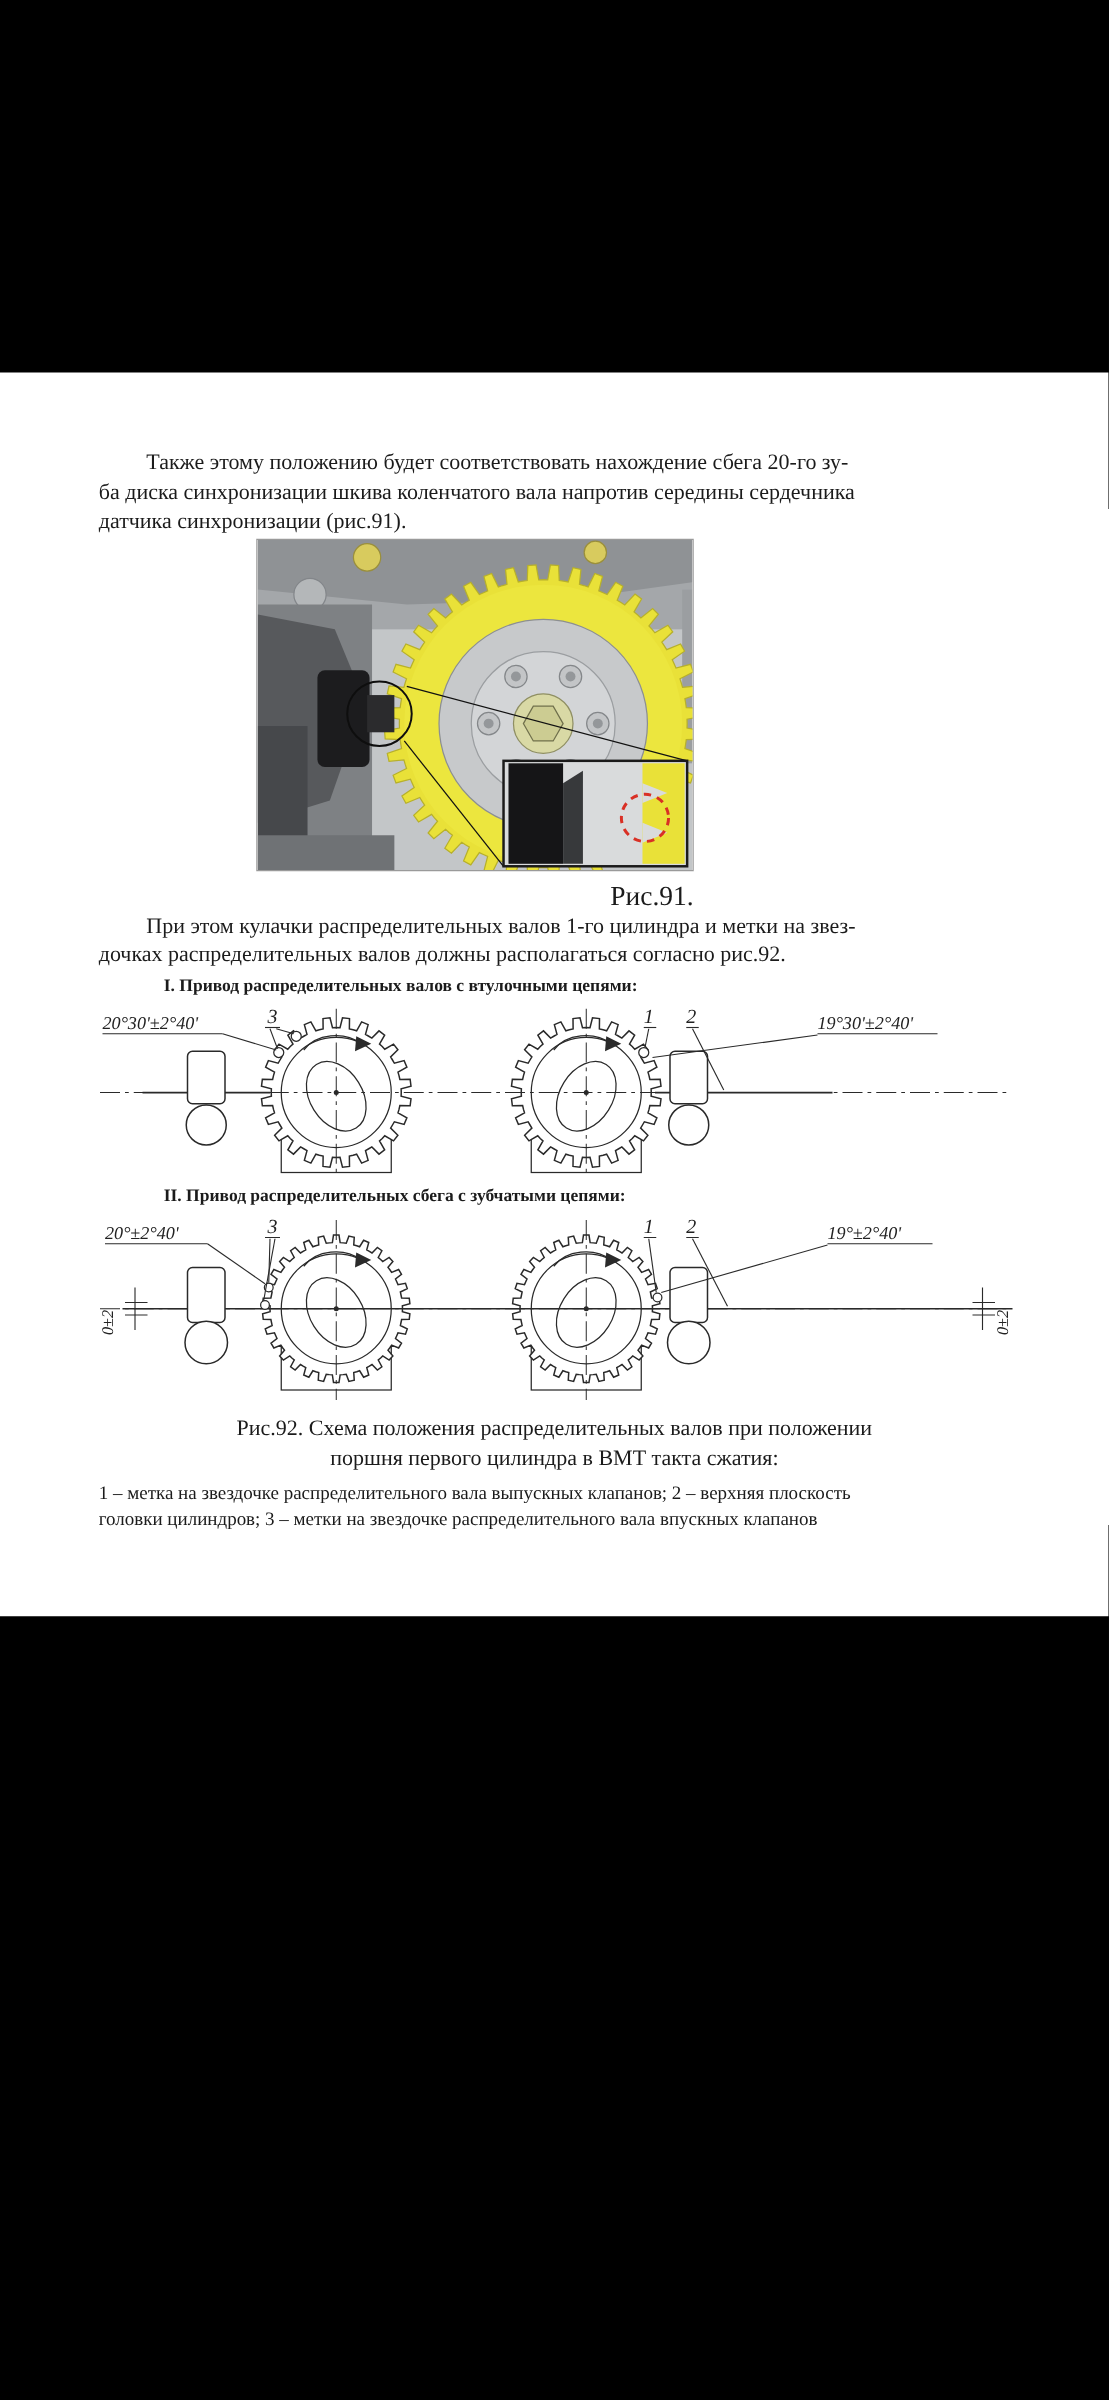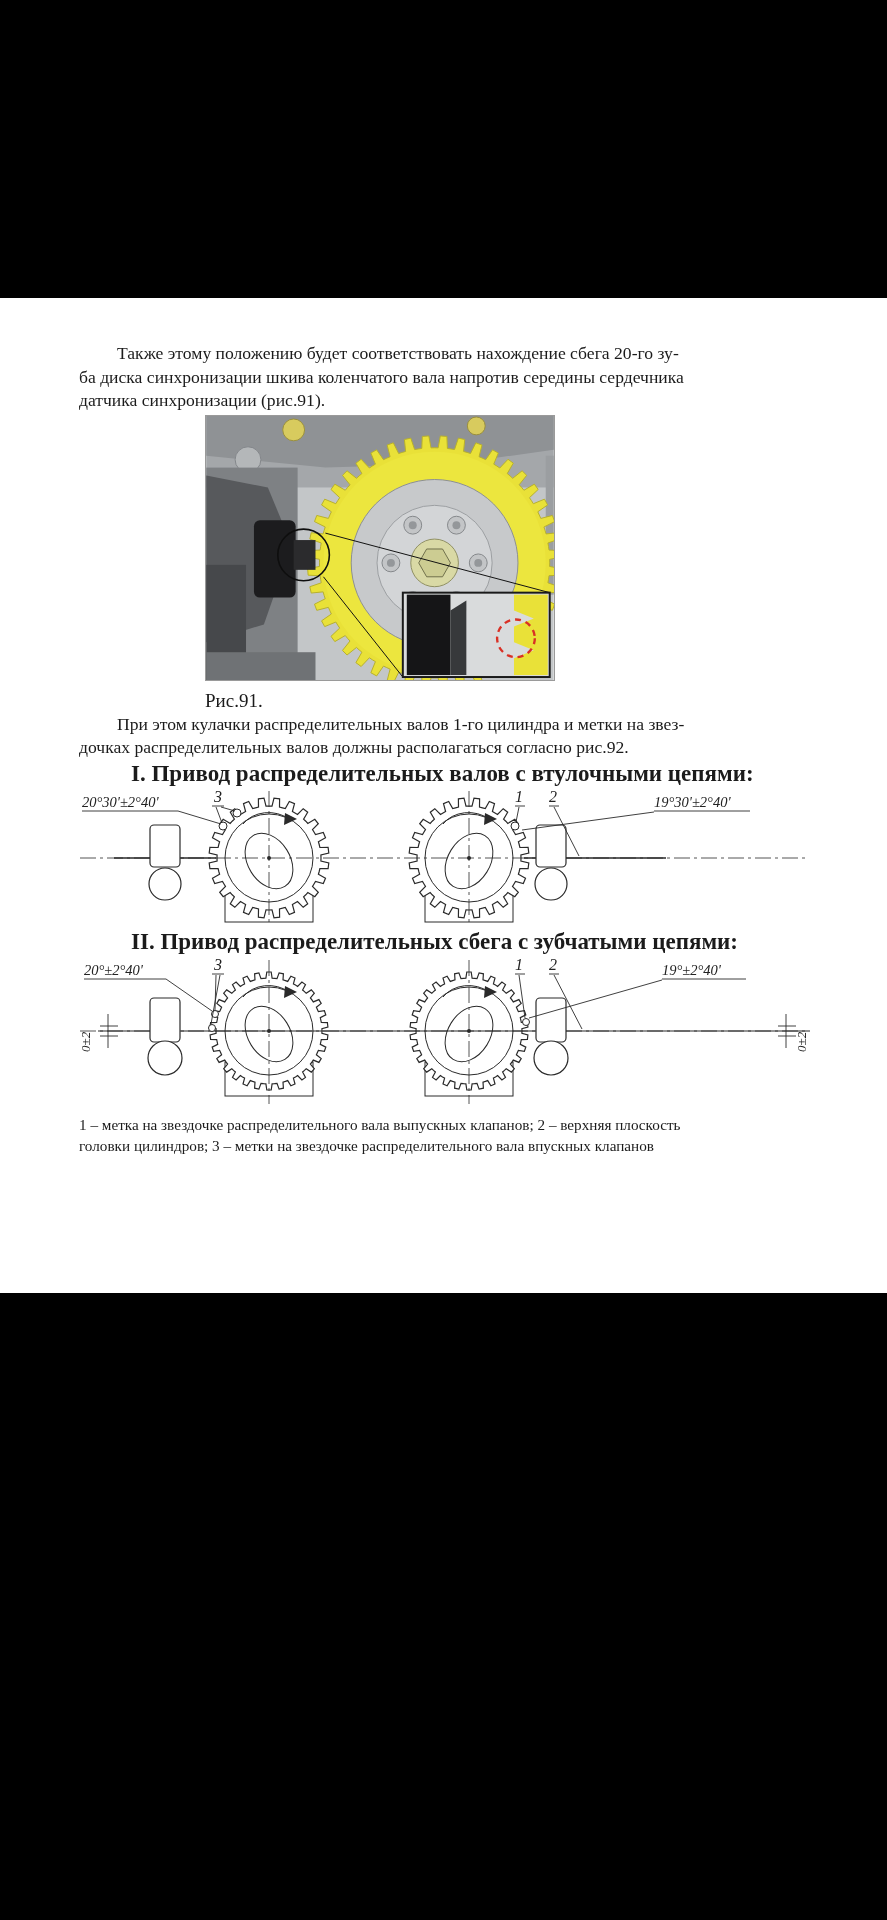--- a/index.html
+++ b/index.html
@@ -3,29 +3,29 @@
 <meta charset="utf-8">
 <style>
   *{margin:0;padding:0;box-sizing:border-box}
   html,body{background:#000}
   .screen{position:relative;width:887px;height:1920px;background:#000;margin:0 auto;overflow:hidden;
           font-family:"Liberation Serif",serif;color:#1b1b1b}
   .letterbox{position:absolute;left:0;width:887px;background:#000}
   .letterbox.top{top:0;height:298px}
   .letterbox.bottom{top:1293px;height:627px}
   .page{position:absolute;top:298px;left:0;width:887px;height:995px;background:#ffffff;
-        padding-top:44px;overflow:hidden}
+        padding-top:60px;overflow:hidden}
   .tx{margin:0 76px 0 79px;font-size:17.6px;line-height:23.5px;text-align:justify;white-space:pre-line}
   .indent{text-indent:38px}
   .bold{font-weight:bold}
   .uline{text-decoration:underline}
   .figwrap{width:350px;margin:2px 0 0 205px}
   .figwrap svg{display:block;border:1px solid #9a9a9a}
-  .cap91{width:350px;margin:8px 0 0 205px;text-align:left;font-size:19px;line-height:24px}
-  .heading{font-weight:bold;margin:2px 76px 0 79px;text-indent:52px;font-size:23px;line-height:24px}
+  .cap91{width:350px;margin:8px 0 0 205px;text-align:right;font-size:22px;line-height:24px}
+  .heading{font-weight:bold;margin:2px 76px 0 79px;text-indent:52px;font-size:14px;line-height:24px}
   .dwg{display:block;margin:2px auto 0 auto}
   .cap92{margin:6px 40px 0 40px;text-align:center;font-size:17.6px;line-height:24px;white-space:pre-line}
   .legend{margin:6px 76px 0 79px;font-size:15.2px;line-height:21px;text-align:justify;white-space:pre-line}
   .pageno{margin-top:6px;text-align:center;font-size:16.5px;line-height:22px}
   .anglbl{font:italic 14.5px "Liberation Serif",serif;fill:#222}
   .numlbl{font:italic 16px "Liberation Serif",serif;fill:#222}
   .dimlbl{font:italic 13px "Liberation Serif",serif;fill:#222}
 </style>
 </head>
 <body>
@@ -240,19 +240,21 @@
       </g>
       <text class="anglbl" x="10" y="19">20°±2°40'</text>
       <text class="numlbl" x="140" y="14">3</text>
       <text class="numlbl" x="441" y="14">1</text>
       <text class="numlbl" x="475" y="14">2</text>
       <text class="anglbl" x="588" y="19">19°±2°40'</text>
       <text class="dimlbl" transform="rotate(-90 16 96)" x="16" y="96">0±2</text>
       <text class="dimlbl" transform="rotate(-90 732 96)" x="732" y="96">0±2</text>
     </svg>
 
+    <p class="cap92">Рис.92. Схема положения распределительных валов при положении
+поршня первого цилиндра в ВМТ такта сжатия:</p>
 
     <p class="legend">1 – метка на звездочке распределительного вала выпускных клапанов; 2 – верхняя плоскость
 головки цилиндров; 3 – метки на звездочке распределительного вала впускных клапанов</p>
 
 
   </div>
 </div>
 
 </body></html>

